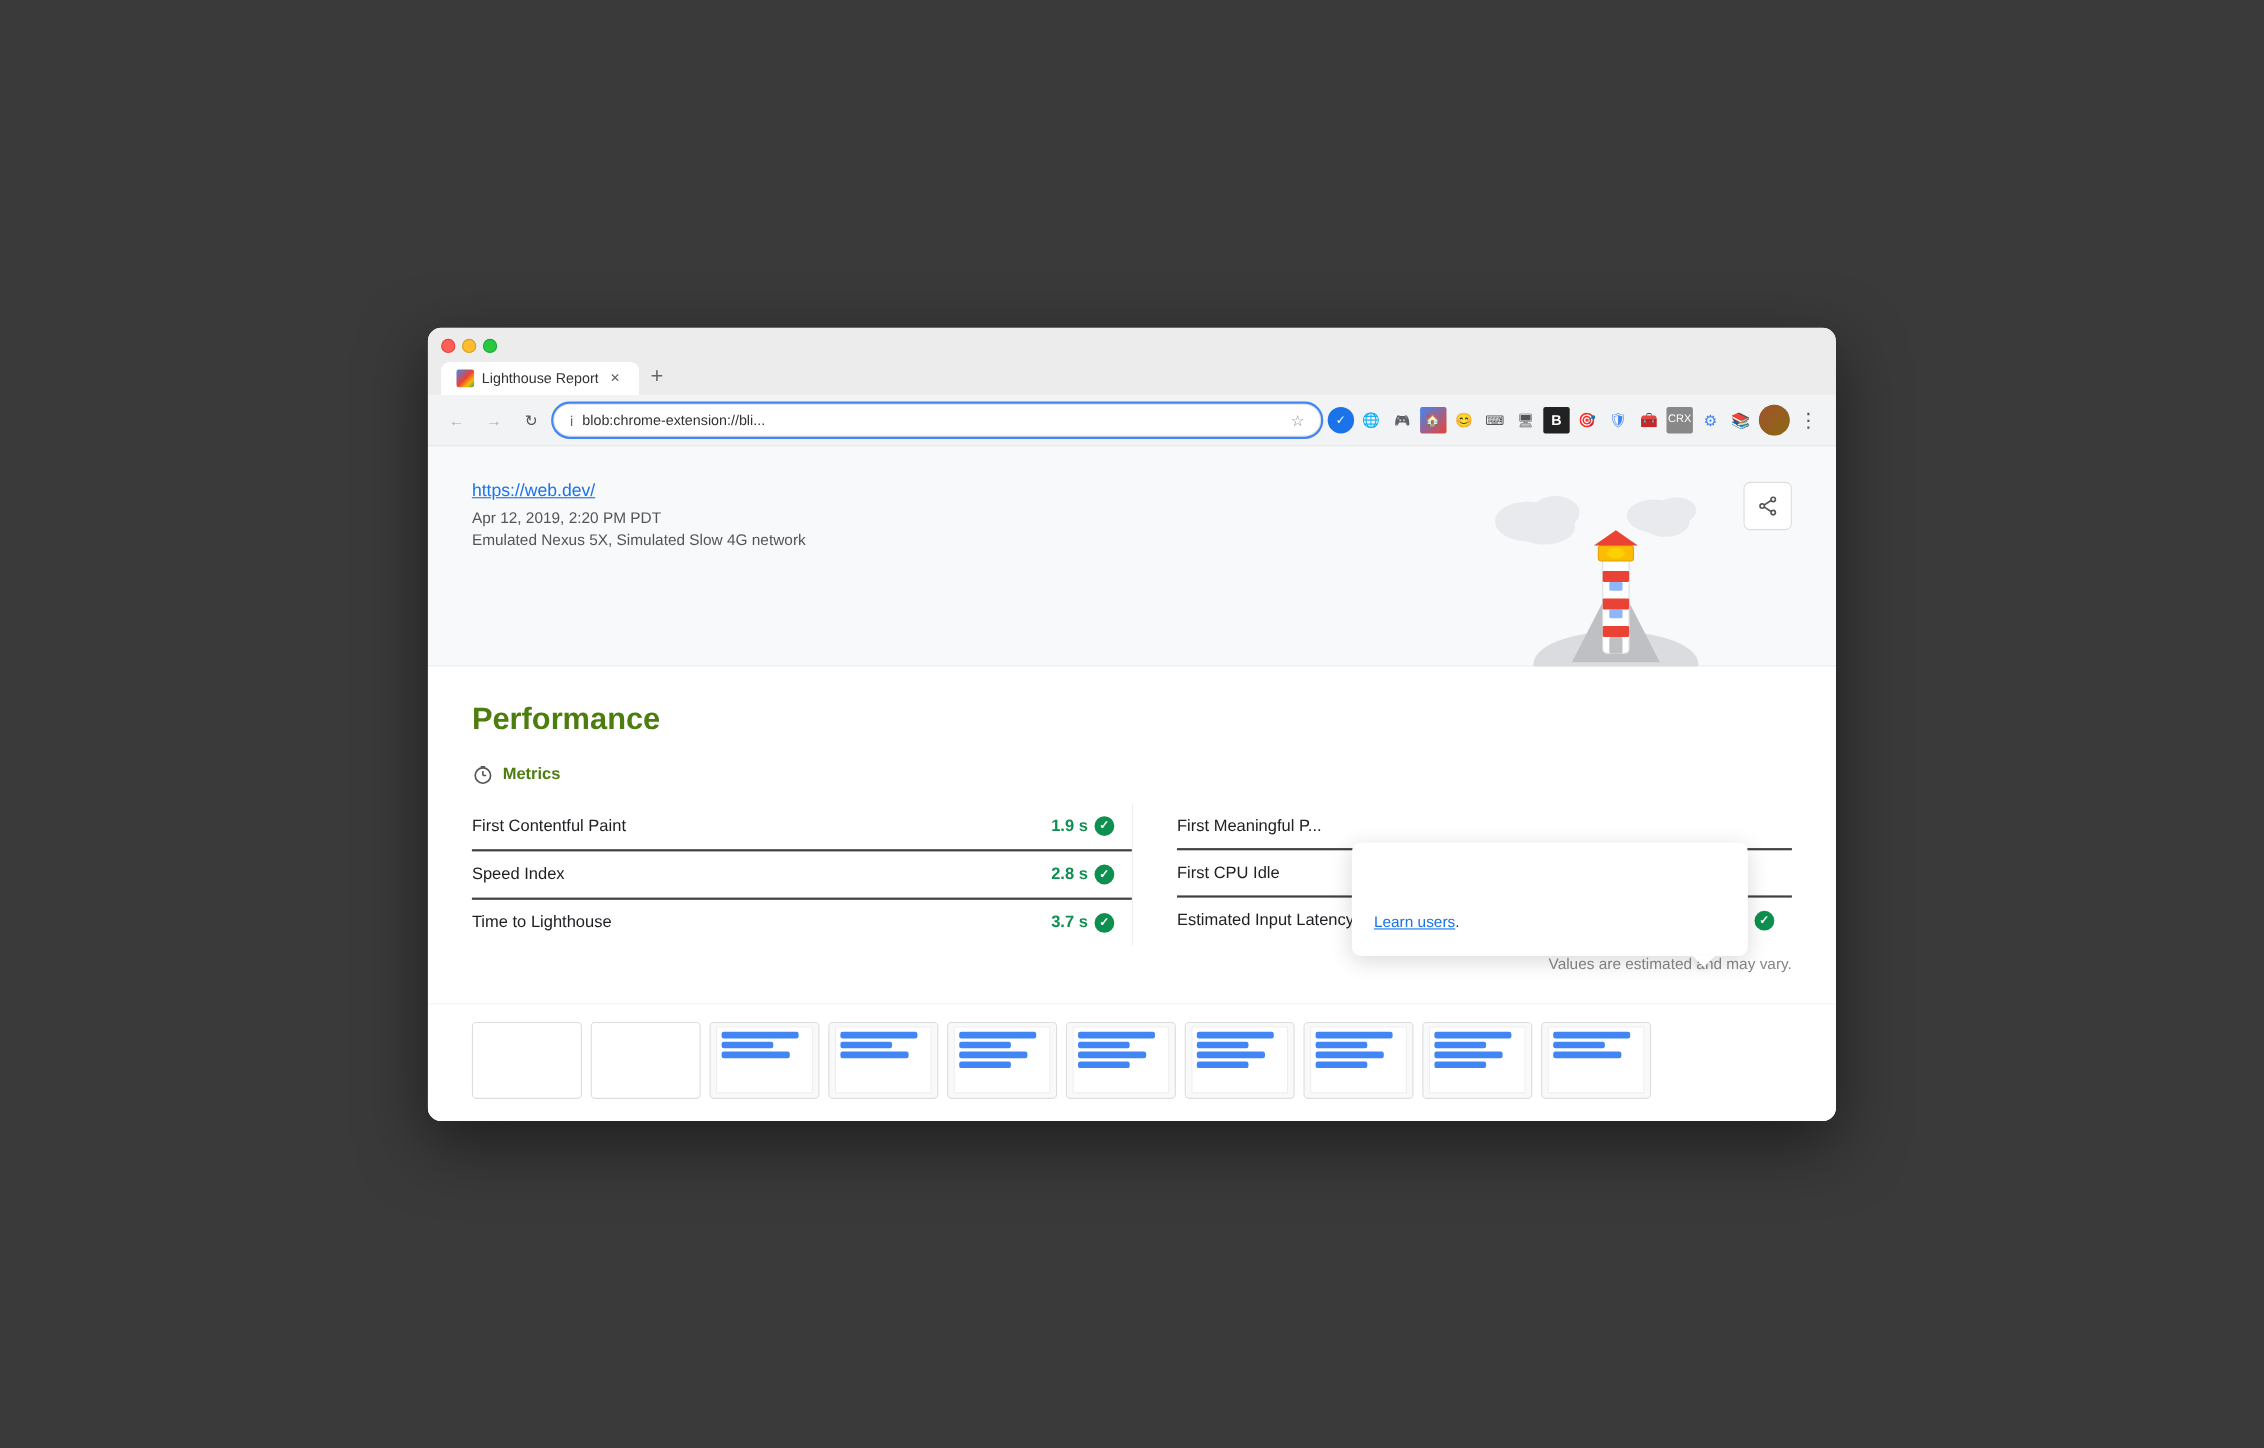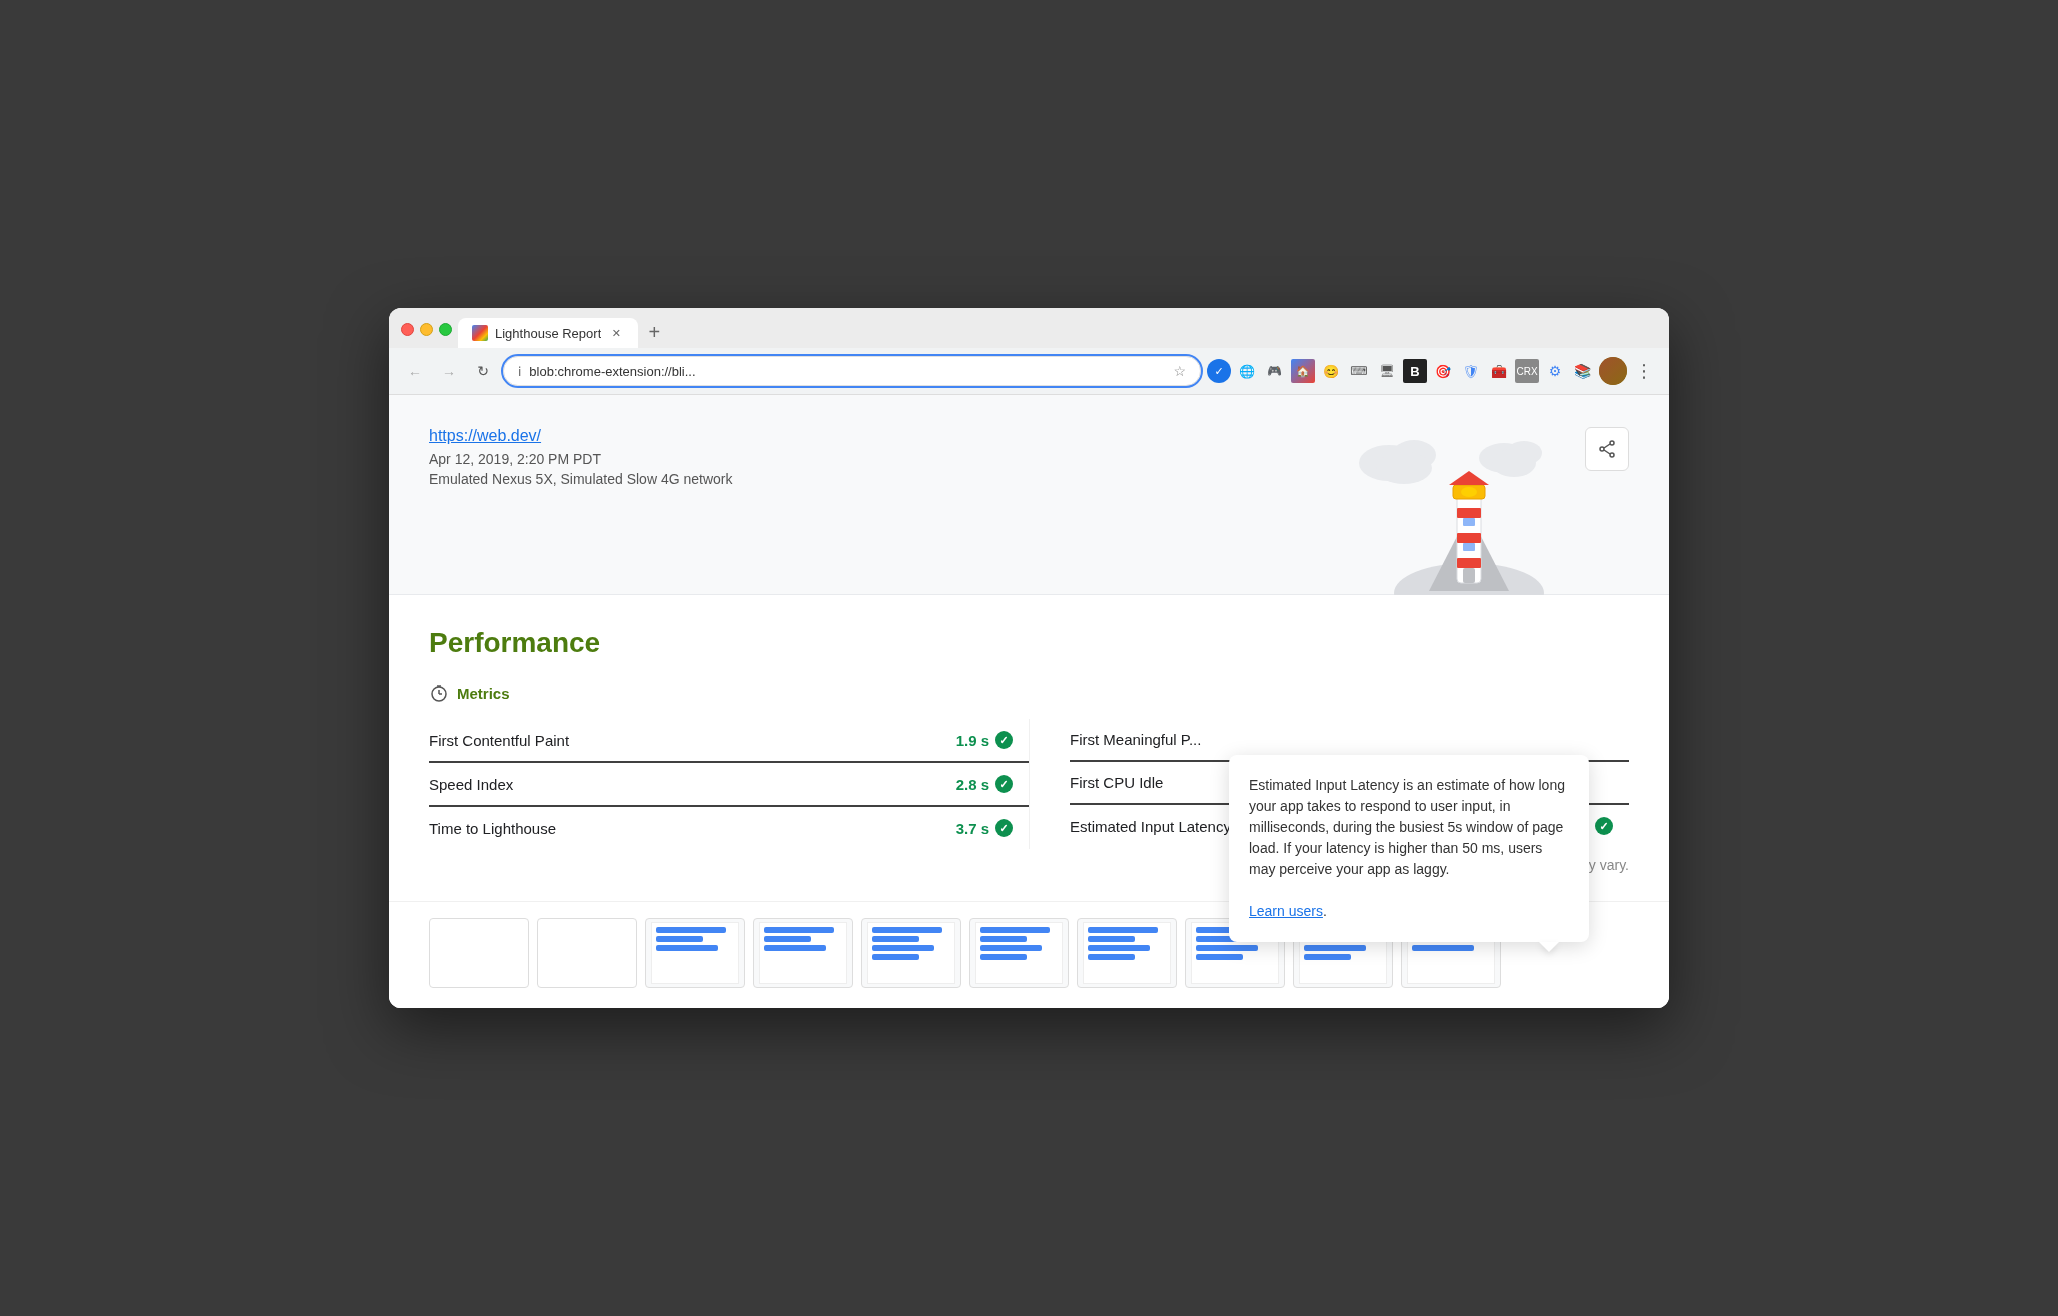--- a/index.html
+++ b/index.html
@@ -16,21 +16,21 @@
       background: #fff;
       border-radius: 12px;
       box-shadow: 0 20px 60px rgba(0,0,0,0.5);
       overflow: hidden;
     }
     
     .title-bar {
       background: #ececec;
       padding: 10px 12px 0;
       display: flex;
-      flex-direction: row;
+      flex-direction: column;
     }
     .title-bar-top {
       display: flex;
       align-items: center;
       gap: 8px;
       margin-bottom: 8px;
     }
     .traffic-lights {
       display: flex;
       gap: 6px;
@@ -564,21 +564,20 @@
               <span>30 ms</span>
               <div class="metric-check">✓</div>
             </div>
           </div>
         </div>
       </div>
 
       <div class="values-note">Values are estimated and may vary.</div>
 
       <div class="tooltip-popup">
-        <span>Estimated Input Latency is an estimate of how long your app takes to respond to user input, in milliseconds, during the busiest 5s window of page load. If your latency is higher than 50 ms, users may perceive your app as laggy.</span>
         <br><br>
         <a class="tooltip-link">Learn users</a><span>.</span>
       </div>
     </div>
 
     <div class="filmstrip">
       <div class="filmstrip-frame empty"></div>
       <div class="filmstrip-frame empty"></div>
       <div class="filmstrip-frame">
         <div class="filmstrip-frame-content">

